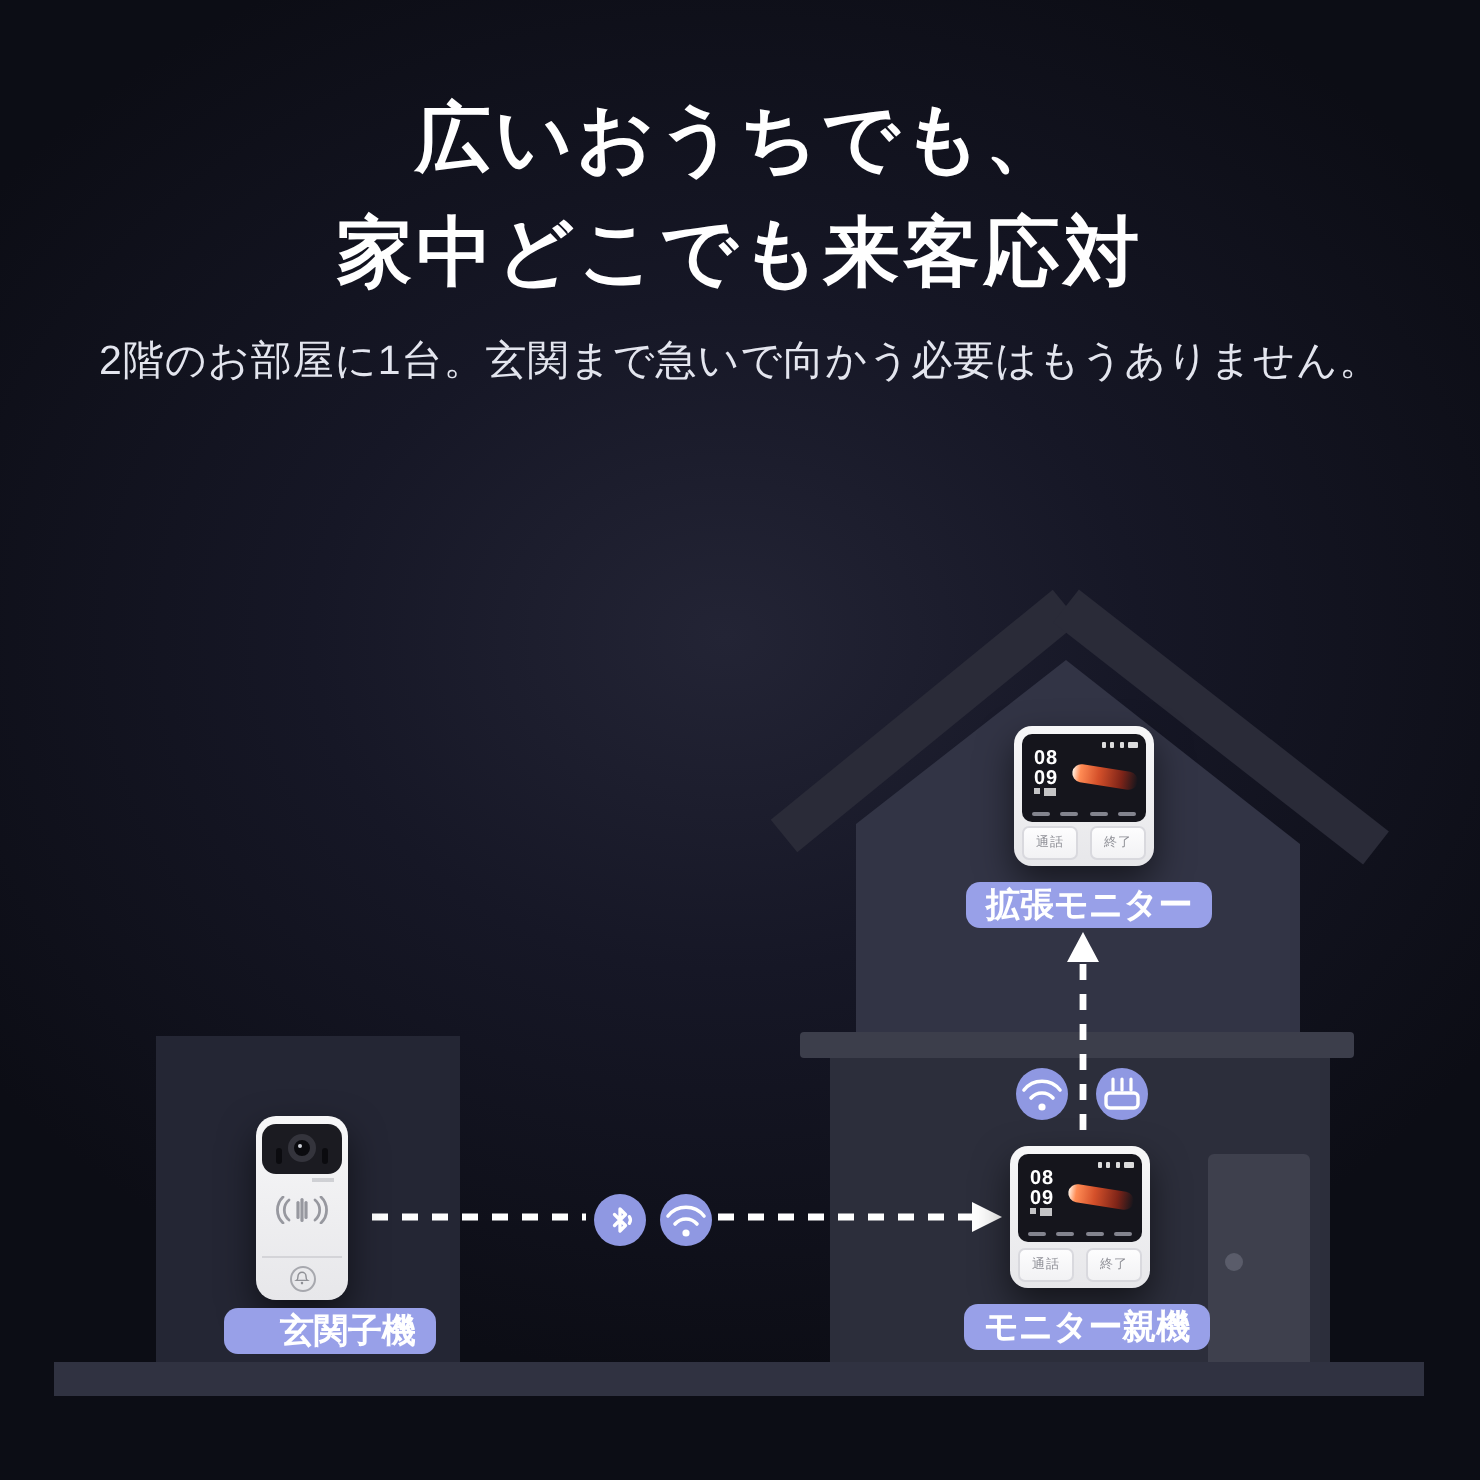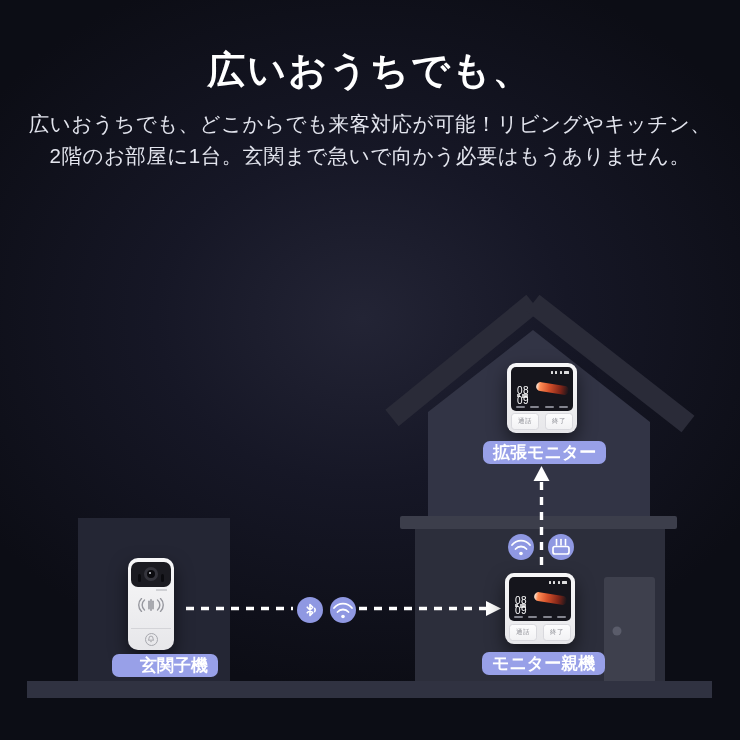--- a/index.html
+++ b/index.html
@@ -12,21 +12,21 @@
   .header{position:absolute;top:0;left:0;width:100%;text-align:center;z-index:5;}
   .title{margin-top:42px;font-size:38px;line-height:57px;font-weight:bold;color:#ffffff;letter-spacing:2px;}
   .subtitle{margin-top:9px;font-size:20.5px;line-height:32px;color:#e3e5ee;letter-spacing:.5px;}
   
   svg.scene{position:absolute;left:0;top:0;width:740px;height:740px;z-index:1;}
   
   .device{position:absolute;background:linear-gradient(180deg,#f7f7f8,#e7e7ea);
     border-radius:9px;box-shadow:0 8px 18px rgba(0,0,0,.55);z-index:3;}
   .monitor{width:70px;height:70px;}
   .monitor .screen{position:absolute;left:4px;top:4px;width:62px;height:44px;background:#15151c;border-radius:5px;overflow:hidden;}
-  .time{position:absolute;left:6px;top:19px;color:#fff;font-weight:normal;font-size:10px;line-height:9.5px;letter-spacing:.5px;}
+  .time{position:absolute;left:6px;top:8px;color:#fff;font-weight:bold;font-size:10px;line-height:9.5px;letter-spacing:.5px;}
   .mini-icons{position:absolute;left:6px;top:27px;display:flex;gap:2px;align-items:center;}
   .mini-icons i{display:block;background:#fff;opacity:.75;}
   .mini-icons i.tri{width:3px;height:3px;}
   .mini-icons i.box{width:6px;height:3.5px;}
   .status-dots{position:absolute;right:4px;top:4px;display:flex;gap:2.5px;align-items:center;}
   .status-dots i{display:block;width:2px;height:2.5px;background:#fff;opacity:.85;border-radius:.5px;}
   .status-dots i.batt{width:5px;}
   .menu-row{position:absolute;bottom:3px;left:5px;right:5px;display:flex;justify-content:space-between;}
   .menu-row i{display:block;width:9px;height:2.5px;background:#83848e;border-radius:1px;}
   .swoosh{position:absolute;left:25px;top:17px;width:33px;height:9px;border-radius:999px;
@@ -53,23 +53,23 @@
     padding:0 10px;border-radius:7px;white-space:nowrap;z-index:4;}
 </style>
 </head>
 <body>
 
 <div class="stage">
 
   <div class="header">
     <div class="title">
       <span style="display:block">広いおうちでも、</span>
+      <span style="display:block">家中どこでも来客応対</span>
     </div>
     <div class="subtitle">
-      <span style="display:block">広いおうちでも、どこからでも来客対応が可能！リビングやキッチン、</span>
       <span style="display:block">2階のお部屋に1台。玄関まで急いで向かう必要はもうありません。</span>
     </div>
   </div>
 
   <svg class="scene" viewBox="0 0 740 740">
 
     <rect x="78" y="518" width="152" height="165" fill="#242634"></rect>
 
     <polygon points="428,520 428,412 533,330 650,422 650,520" fill="#323445"></polygon>
 

